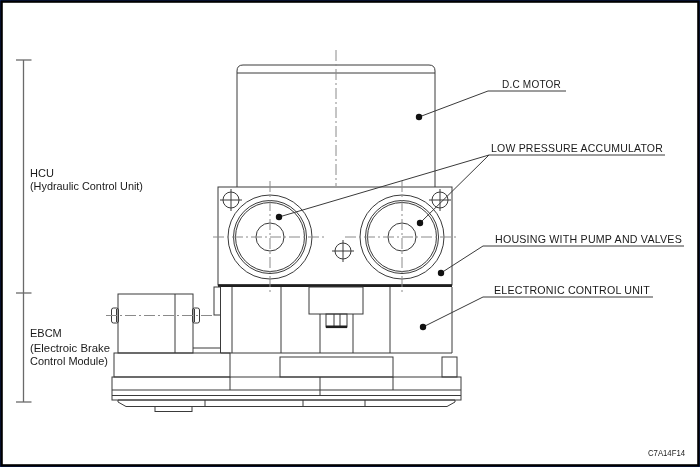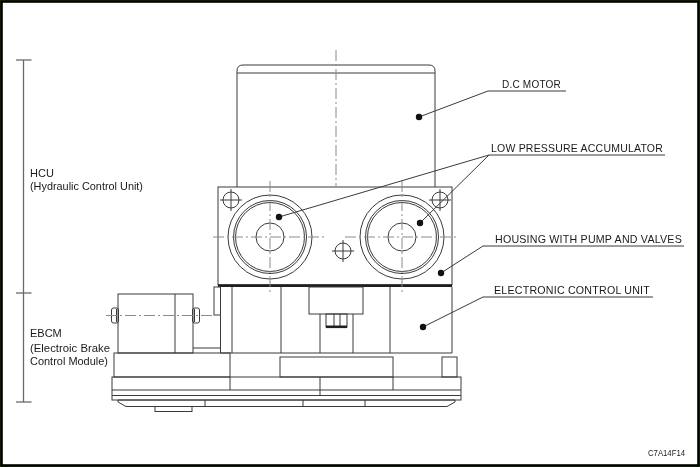--- a/index.html
+++ b/index.html
@@ -1,19 +1,19 @@
 <!DOCTYPE html>
 <html><head>
 <meta charset="utf-8">
 <style>
   html,body{margin:0;padding:0;background:#fff;}
   .stage{
     position:relative;
     width:700px;height:467px;
-    background:#4d7c0f;
+    background:#1d4ed8;
     font-family:"Liberation Sans", sans-serif;
   }
   svg{display:block;}
   text{fill:#1a1a1a;}
   .lbl{font-size:10.3px;letter-spacing:.2px;}
   .lbl-left{font-size:11px;}
   .lbl-left-sm{font-size:10.5px;}
   .code{font-size:8.5px;}
   .ln{stroke:#3a3a3a;stroke-width:1;fill:none;}
   .ln-thick{stroke:#1f1f1f;stroke-width:2.6;fill:none;}

